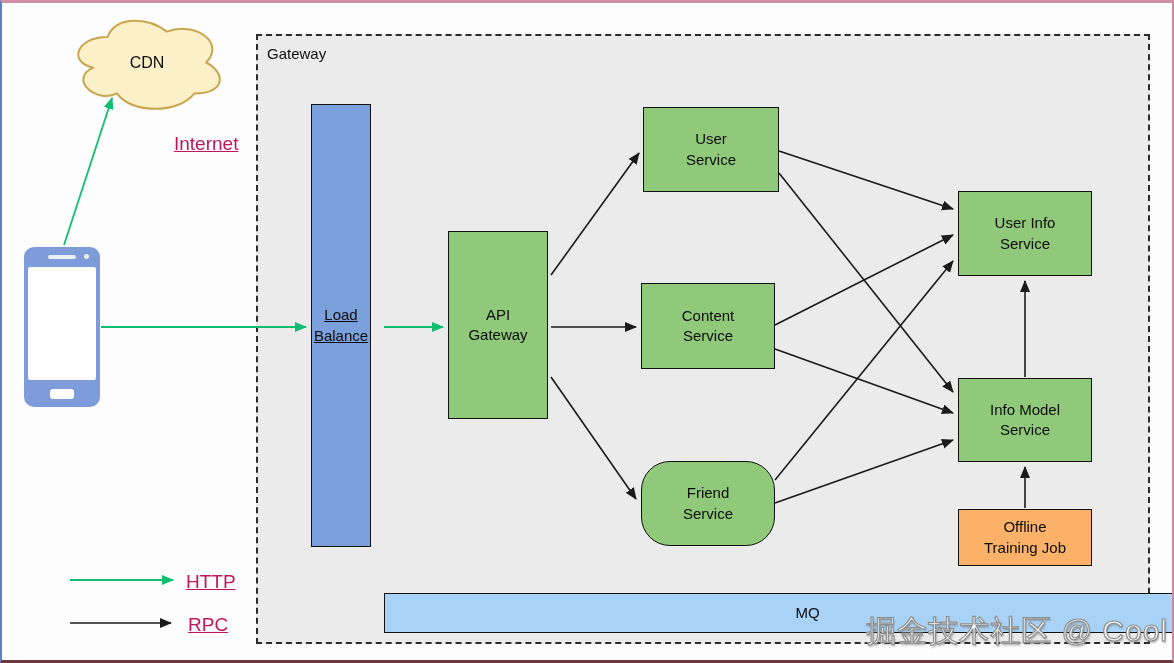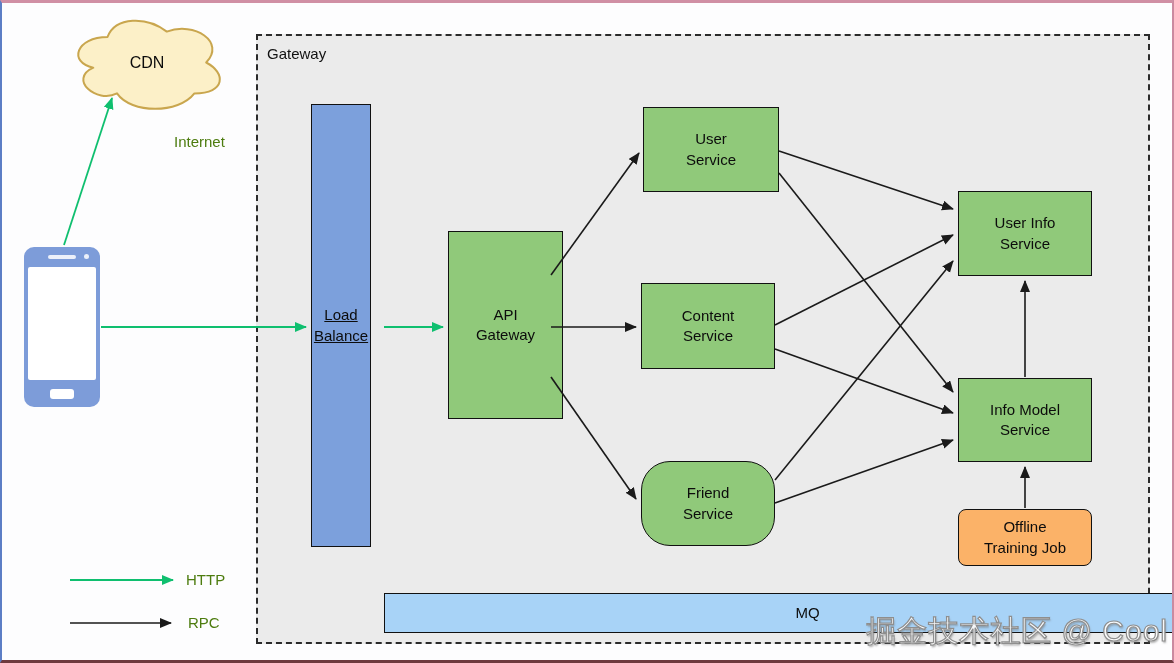--- a/index.html
+++ b/index.html
@@ -30,42 +30,42 @@
   
   .node {
     display:flex; align-items:center; justify-content:center;
     text-align:center; white-space:pre-line;
     font-size:15px; line-height:1.35; color:#0c0c0c;
     border:1.5px solid #111;
   }
   .green  { background:#90C97A; }
   .blue   { background:#7CA0DC; }
   .mqblue { background:#A8D3F7; }
-  .orange { background:#FBB268;border-radius:8px; }
+  .orange { background:#FBB268; }
 
   #node-load-balance        { left:309px; top:101px; width:60px;  height:443px;text-decoration:underline; }
-  #node-api-gateway         { left:446px; top:228px; width:115px; height:188px; }
+  #node-api-gateway         { left:446px; top:228px; width:100px; height:188px; }
   #node-user-service        { left:641px; top:104px; width:136px; height:85px; }
   #node-content-service     { left:639px; top:280px; width:134px; height:86px; }
   #node-friend-service      { left:639px; top:458px; width:134px; height:85px;border-radius:29px; }
   #node-user-info-service   { left:956px; top:188px; width:134px; height:85px; }
   #node-user-model-service  { left:956px; top:375px; width:134px; height:84px; }
   #node-offline-training-job{ left:956px; top:506px; width:134px; height:57px; font-size:15px; }
   #node-mq                  { left:382px; top:590px; width:847px; height:40px; }
 
   
   #cloud-wrap { left:66px; top:8px; width:158px; height:104px; }
   #cloud-label {
     position:absolute; left:0; top:0; width:158px; height:104px;
     display:flex; align-items:center; justify-content:center;
     font-size:16px; color:#0c0c0c;
   }
 
   
-  .free-label { font-size:15px; color:#4d7c0f; }
+  .free-label { font-size:19px; color:#be185d;text-decoration:underline; }
   #internet-label { left:172px; top:130px; }
   #legend-http-label { left:184px; top:568px; }
   #legend-rpc-label  { left:186px; top:611px; }
 
   
   #phone {
     left:22px; top:244px; width:76px; height:160px;
     background:#7D9CD9; border-radius:10px;
   }
   #phone .screen {

